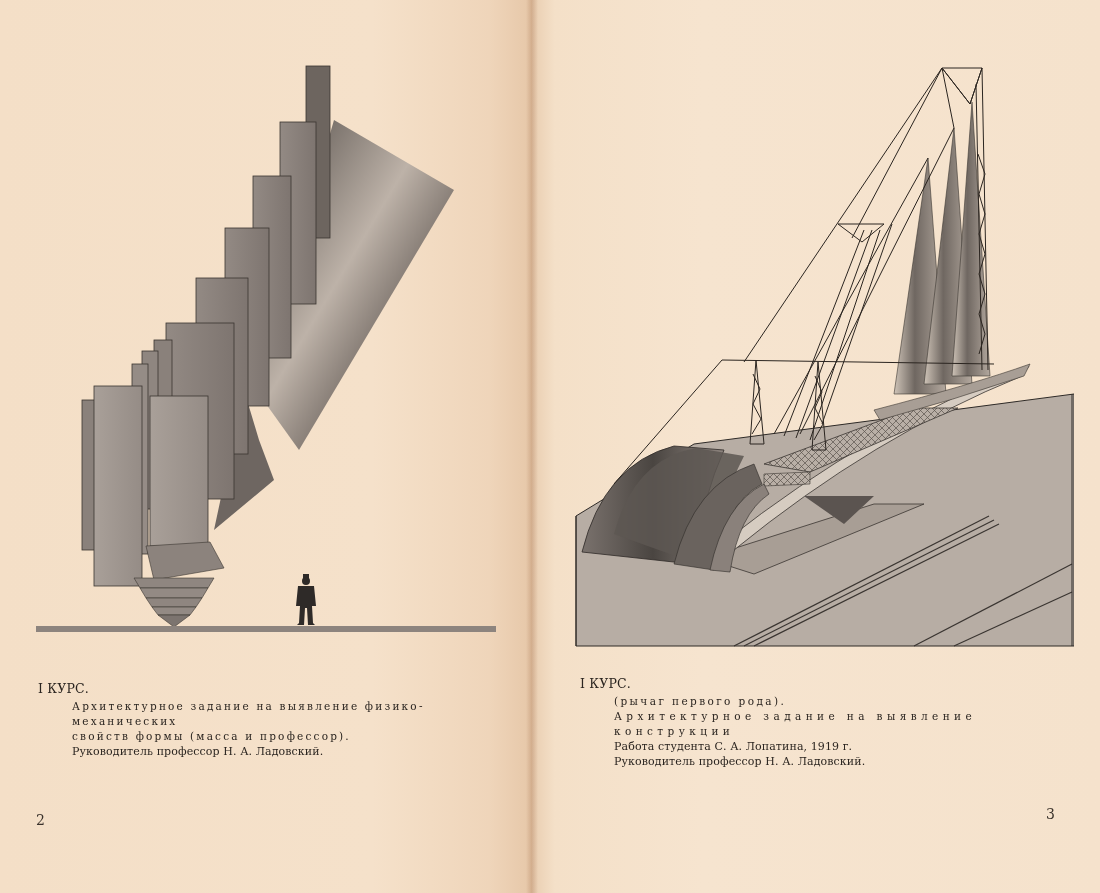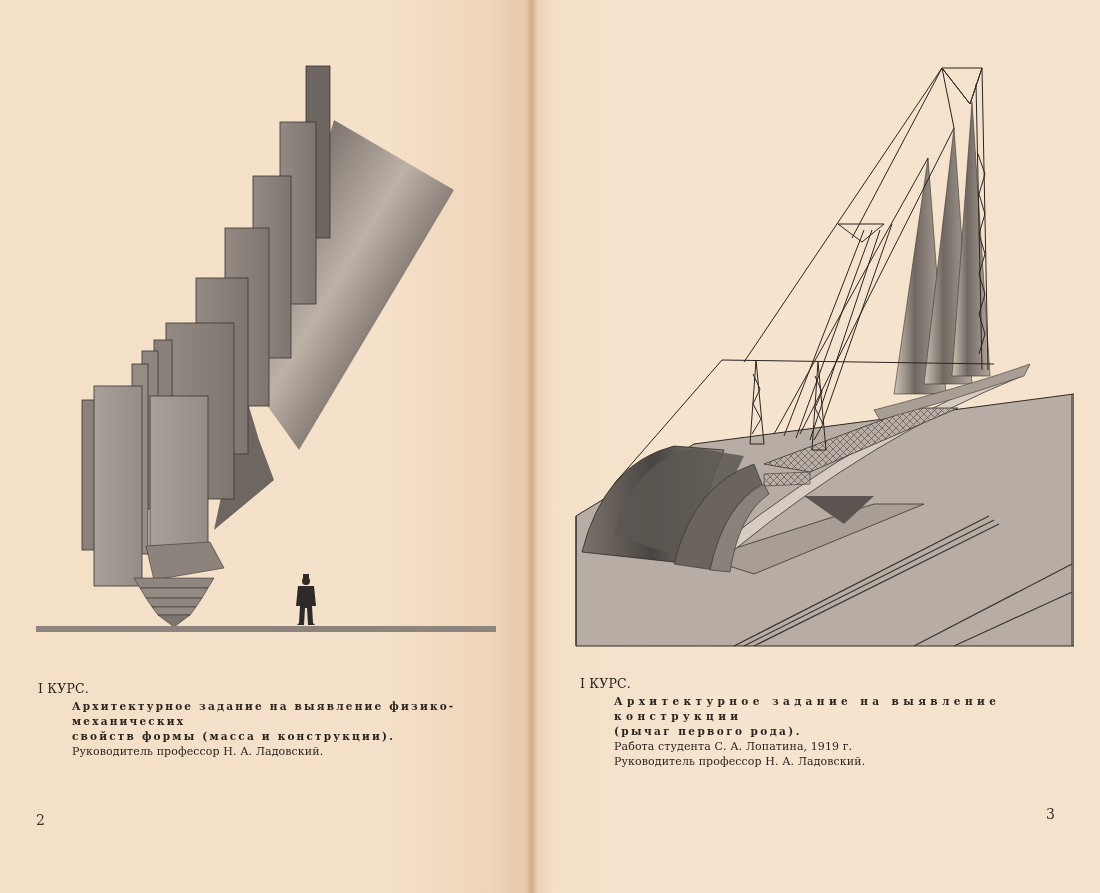--- a/index.html
+++ b/index.html
@@ -6,21 +6,21 @@
   body { width:1100px; height:893px; overflow:hidden; background:#f2dcc4; font-family:"DejaVu Serif", serif; }
   .spread { position:relative; width:908px; height:893px; }
   .page { position:absolute; top:0; height:893px; overflow:hidden; }
   .page-left { left:0; width:532px; background:linear-gradient(90deg,#f4dfc7 0%,#f5e1ca 70%,#efd5ba 92%,#e6c7a8 100%); }
   .page-right { left:532px; width:568px; background:linear-gradient(90deg,#e9cdb0 0%,#f4e0c8 4%,#f6e4cf 30%,#f5e2cc 100%); }
   .gutter { position:absolute; left:526px; top:0; width:12px; height:893px; background:linear-gradient(90deg,rgba(180,130,95,0) 0%,rgba(170,120,85,0.35) 50%,rgba(180,130,95,0) 100%); }
   .figure { position:absolute; }
   .figure svg { display:block; }
   .caption { position:absolute; color:#2b2520; font-size:11.5px; line-height:15px; }
   .caption .course { font-size:12.5px; margin-bottom:3px; letter-spacing:0.2px; }
-  .caption .task { padding-left:34px; letter-spacing:2.2px; font-size:10.5px;font-weight:bold; }
+  .caption .task { padding-left:34px; letter-spacing:2.2px; font-size:10.5px; }
   .caption .task.right { letter-spacing:3px; }
   .caption .line { padding-left:34px; font-size:11px; letter-spacing:0.1px; }
   .page-number { position:absolute; font-size:14px; color:#3a322b; }
 </style>
 </head>
 <body>
 
 <div class="spread">
 
   <div class="page page-left">
@@ -74,21 +74,21 @@
           <path d="M264,526 L280,526 L282,546 L278,546 L279,563 L281,565 L274,565 L273,548 L271,548 L270,565 L263,565 L265,563 L266,546 L262,546 Z"></path>
         </g>
 
         <rect x="2" y="566" width="460" height="6" fill="#8d847e"></rect>
       </svg>
     </div>
 
     <div class="caption" style="left:38px; top:681px; width:480px;">
       <div class="course">I КУРС.</div>
       <div class="task">Архитектурное задание на выявление физико-механических</div>
-      <div class="task">свойств формы (масса и конструкции).</div>
+      <div class="task">свойств формы (масса и профессор).</div>
       <div class="line">Руководитель профессор Н. А. Ладовский.</div>
     </div>
 
     <div class="page-number" style="left:36px; top:812px;">2</div>
   </div>
 
   <div class="page page-right">
 
     <div class="figure" style="left:42px; top:64px;">
       <svg width="500" height="584" viewBox="0 0 500 584">
@@ -171,22 +171,22 @@
           <path d="M241,312 L248,328 L241,344 L249,360 L240,376"></path>
         </g>
 
         <line x1="2" y1="452" x2="2" y2="582" stroke="#2e2a27" stroke-width="1"></line>
         <line x1="498" y1="330" x2="498" y2="582" stroke="#2e2a27" stroke-width="1"></line>
       </svg>
     </div>
 
     <div class="caption" style="left:48px; top:676px; width:500px;">
       <div class="course">I КУРС.</div>
+      <div class="task right" style="letter-spacing:2.4px;">(рычаг первого рода).</div>
       <div class="task right" style="letter-spacing:4.4px;">Архитектурное задание на выявление конструкции</div>
-      <div class="task right" style="letter-spacing:2.4px;">(рычаг первого рода).</div>
       <div class="line">Работа студента С. А. Лопатина, 1919 г.</div>
       <div class="line">Руководитель профессор Н. А. Ладовский.</div>
     </div>
 
     <div class="page-number" style="left:514px; top:806px;">3</div>
   </div>
 
   <div class="gutter"></div>
 </div>
 

